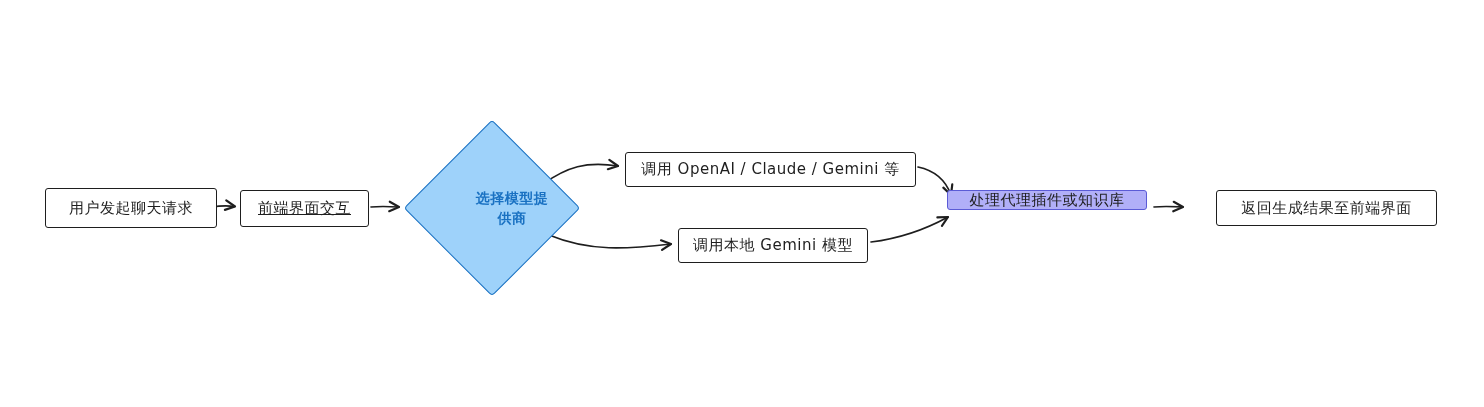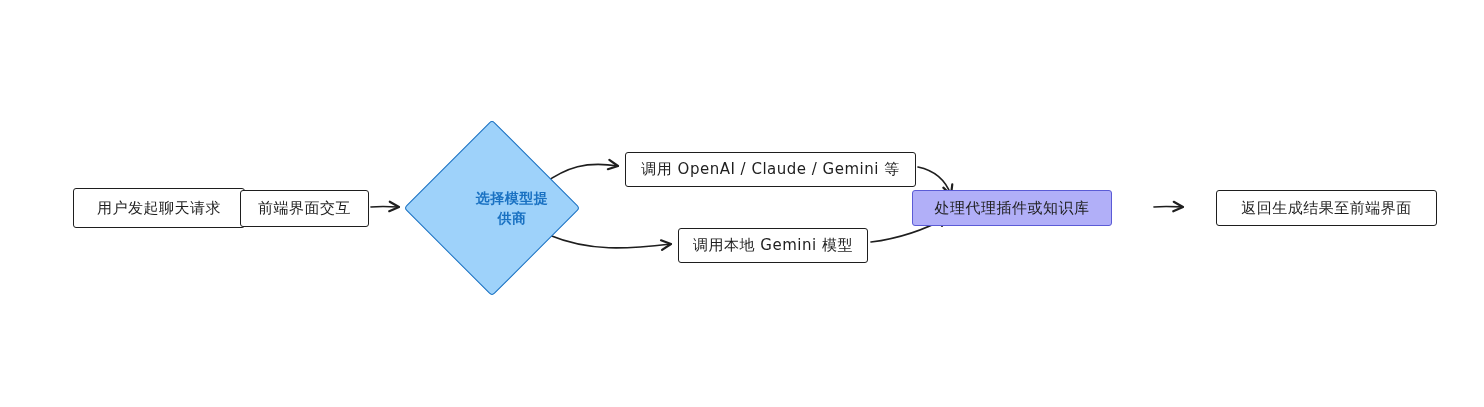--- a/index.html
+++ b/index.html
@@ -62,42 +62,42 @@
       </g>
       <g>
         <path d="M 871 242 C 904 238, 928 228, 948 217" marker-end="url(#arrowhead)"></path>
       </g>
       <g>
         <path d="M 1154 207 C 1164 206, 1173 206.5, 1183 207" marker-end="url(#arrowhead)"></path>
       </g>
     </g>
   </svg>
 
-  <div class="node" style="left:45px;top:188px;width:172px;height:40px;margin-left:28px;">
+  <div class="node" style="left:45px;top:188px;width:172px;height:40px;">
     <span>用户发起聊天请求</span>
   </div>
 
-  <div class="node" style="left:240px;top:190px;width:129px;height:37px;">
+  <div class="node" style="left:240px;top:190px;width:129px;height:37px;text-decoration:underline;">
     <span>前端界面交互</span>
   </div>
 
   <div class="diamond-wrap">
     <div class="diamond-shape"></div>
     <div class="diamond-label">选择模型提供商</div>
   </div>
 
   <div class="node" style="left:625px;top:152px;width:291px;height:35px;">
     <span>调用 OpenAI / Claude / Gemini 等</span>
   </div>
 
   <div class="node" style="left:678px;top:228px;width:190px;height:35px;">
     <span>调用本地 Gemini 模型</span>
   </div>
 
-  <div class="node agent" style="left:912px;top:190px;width:200px;height:36px;">
+  <div class="node agent" style="left:947px;top:190px;width:200px;height:20px;">
     <span>处理代理插件或知识库</span>
   </div>
 
   <div class="node" style="left:1188px;top:190px;width:221px;height:36px;margin-left:28px;">
     <span>返回生成结果至前端界面</span>
   </div>
 
 </div>
 
 </body></html>

